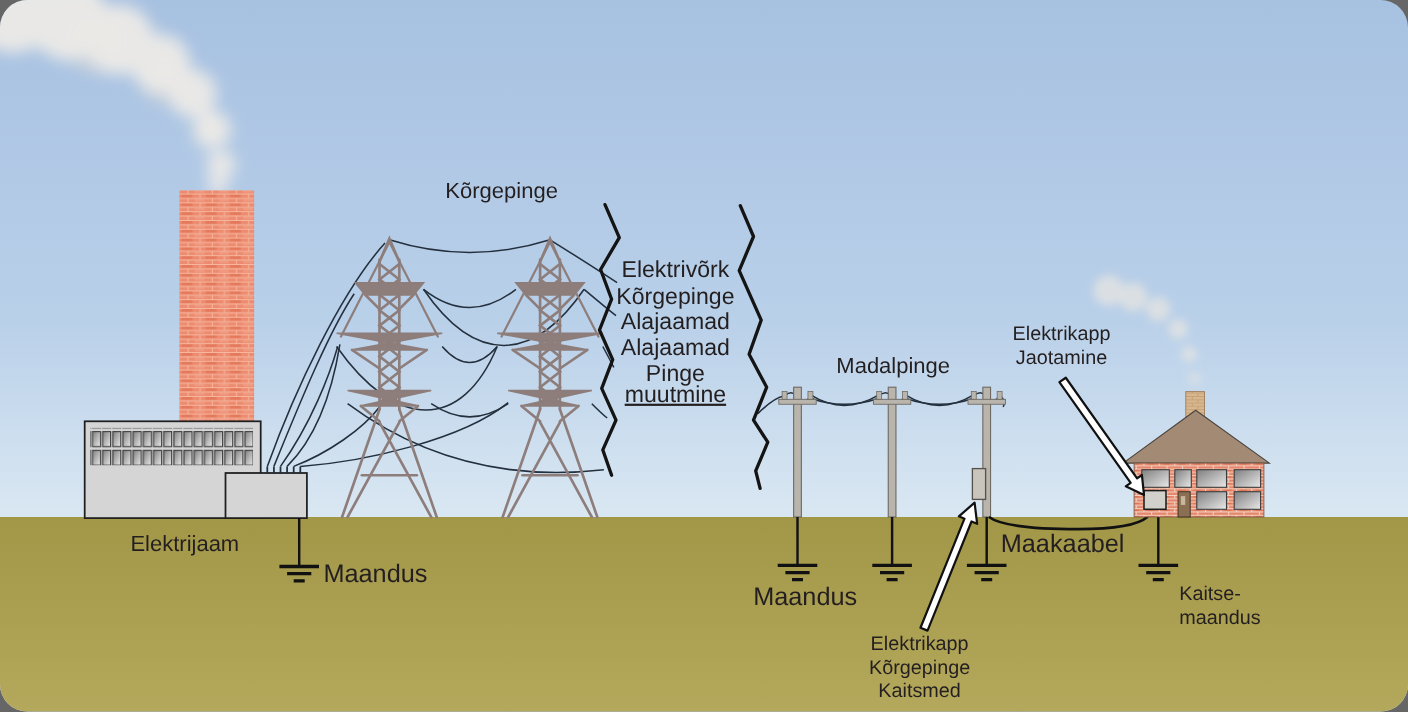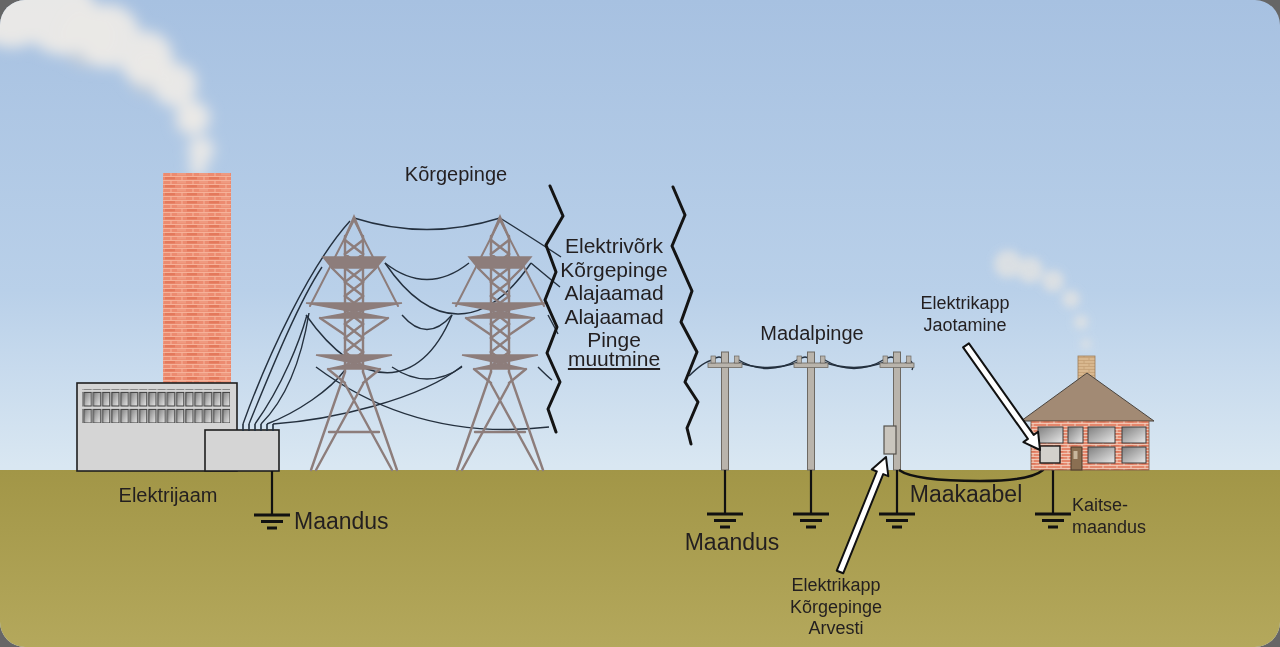--- a/index.html
+++ b/index.html
@@ -243,20 +243,20 @@
   <div class="lbl ctr f19" style="left:966px;top:483px">Maakaabel</div>
 
   <div class="lbl ctr f18" style="left:965px;top:293px">
     <div>Elektrikapp</div>
     <div>Jaotamine</div>
   </div>
 
   <div class="lbl ctr f18" style="left:836px;top:575px">
     <div>Elektrikapp</div>
     <div>Kõrgepinge</div>
-    <div>Arvesti</div>
-  </div>
-
-  <div class="lbl f18" style="left:1072px;top:495px">
+    <div>Kaitsmed</div>
+  </div>
+
+  <div class="lbl f18" style="left:1072px;top:529px">
     <div>Kaitse-</div>
     <div>maandus</div>
   </div>
 </div>
 
 </body></html>

